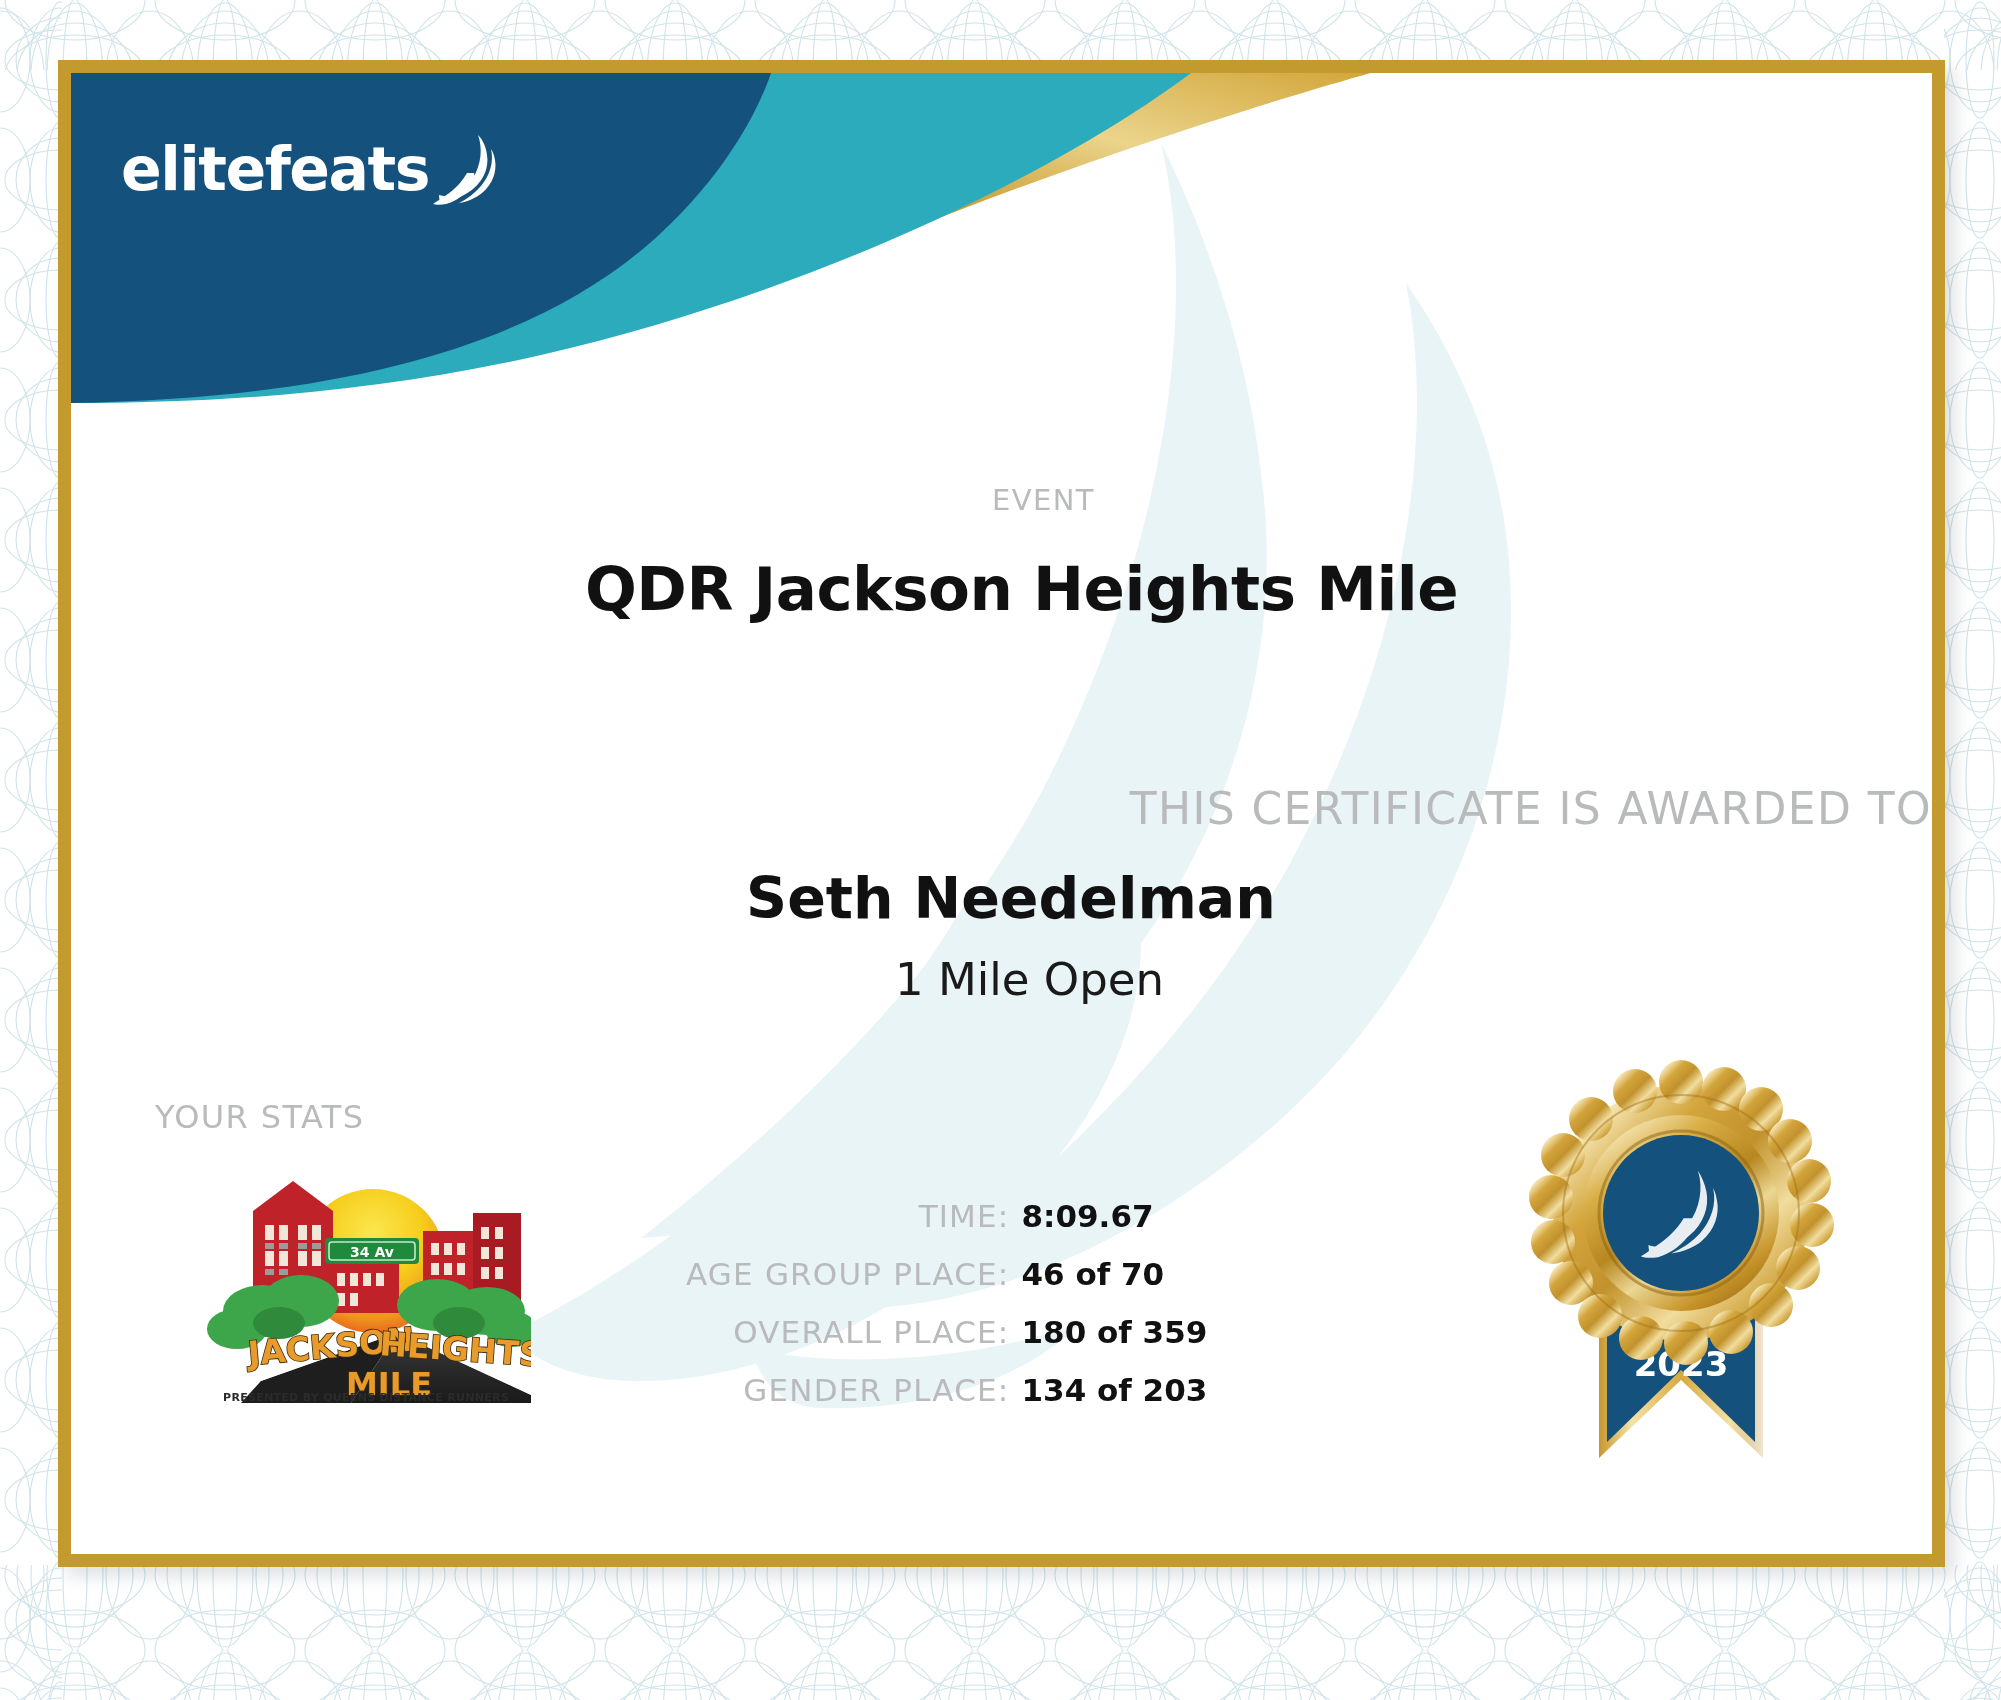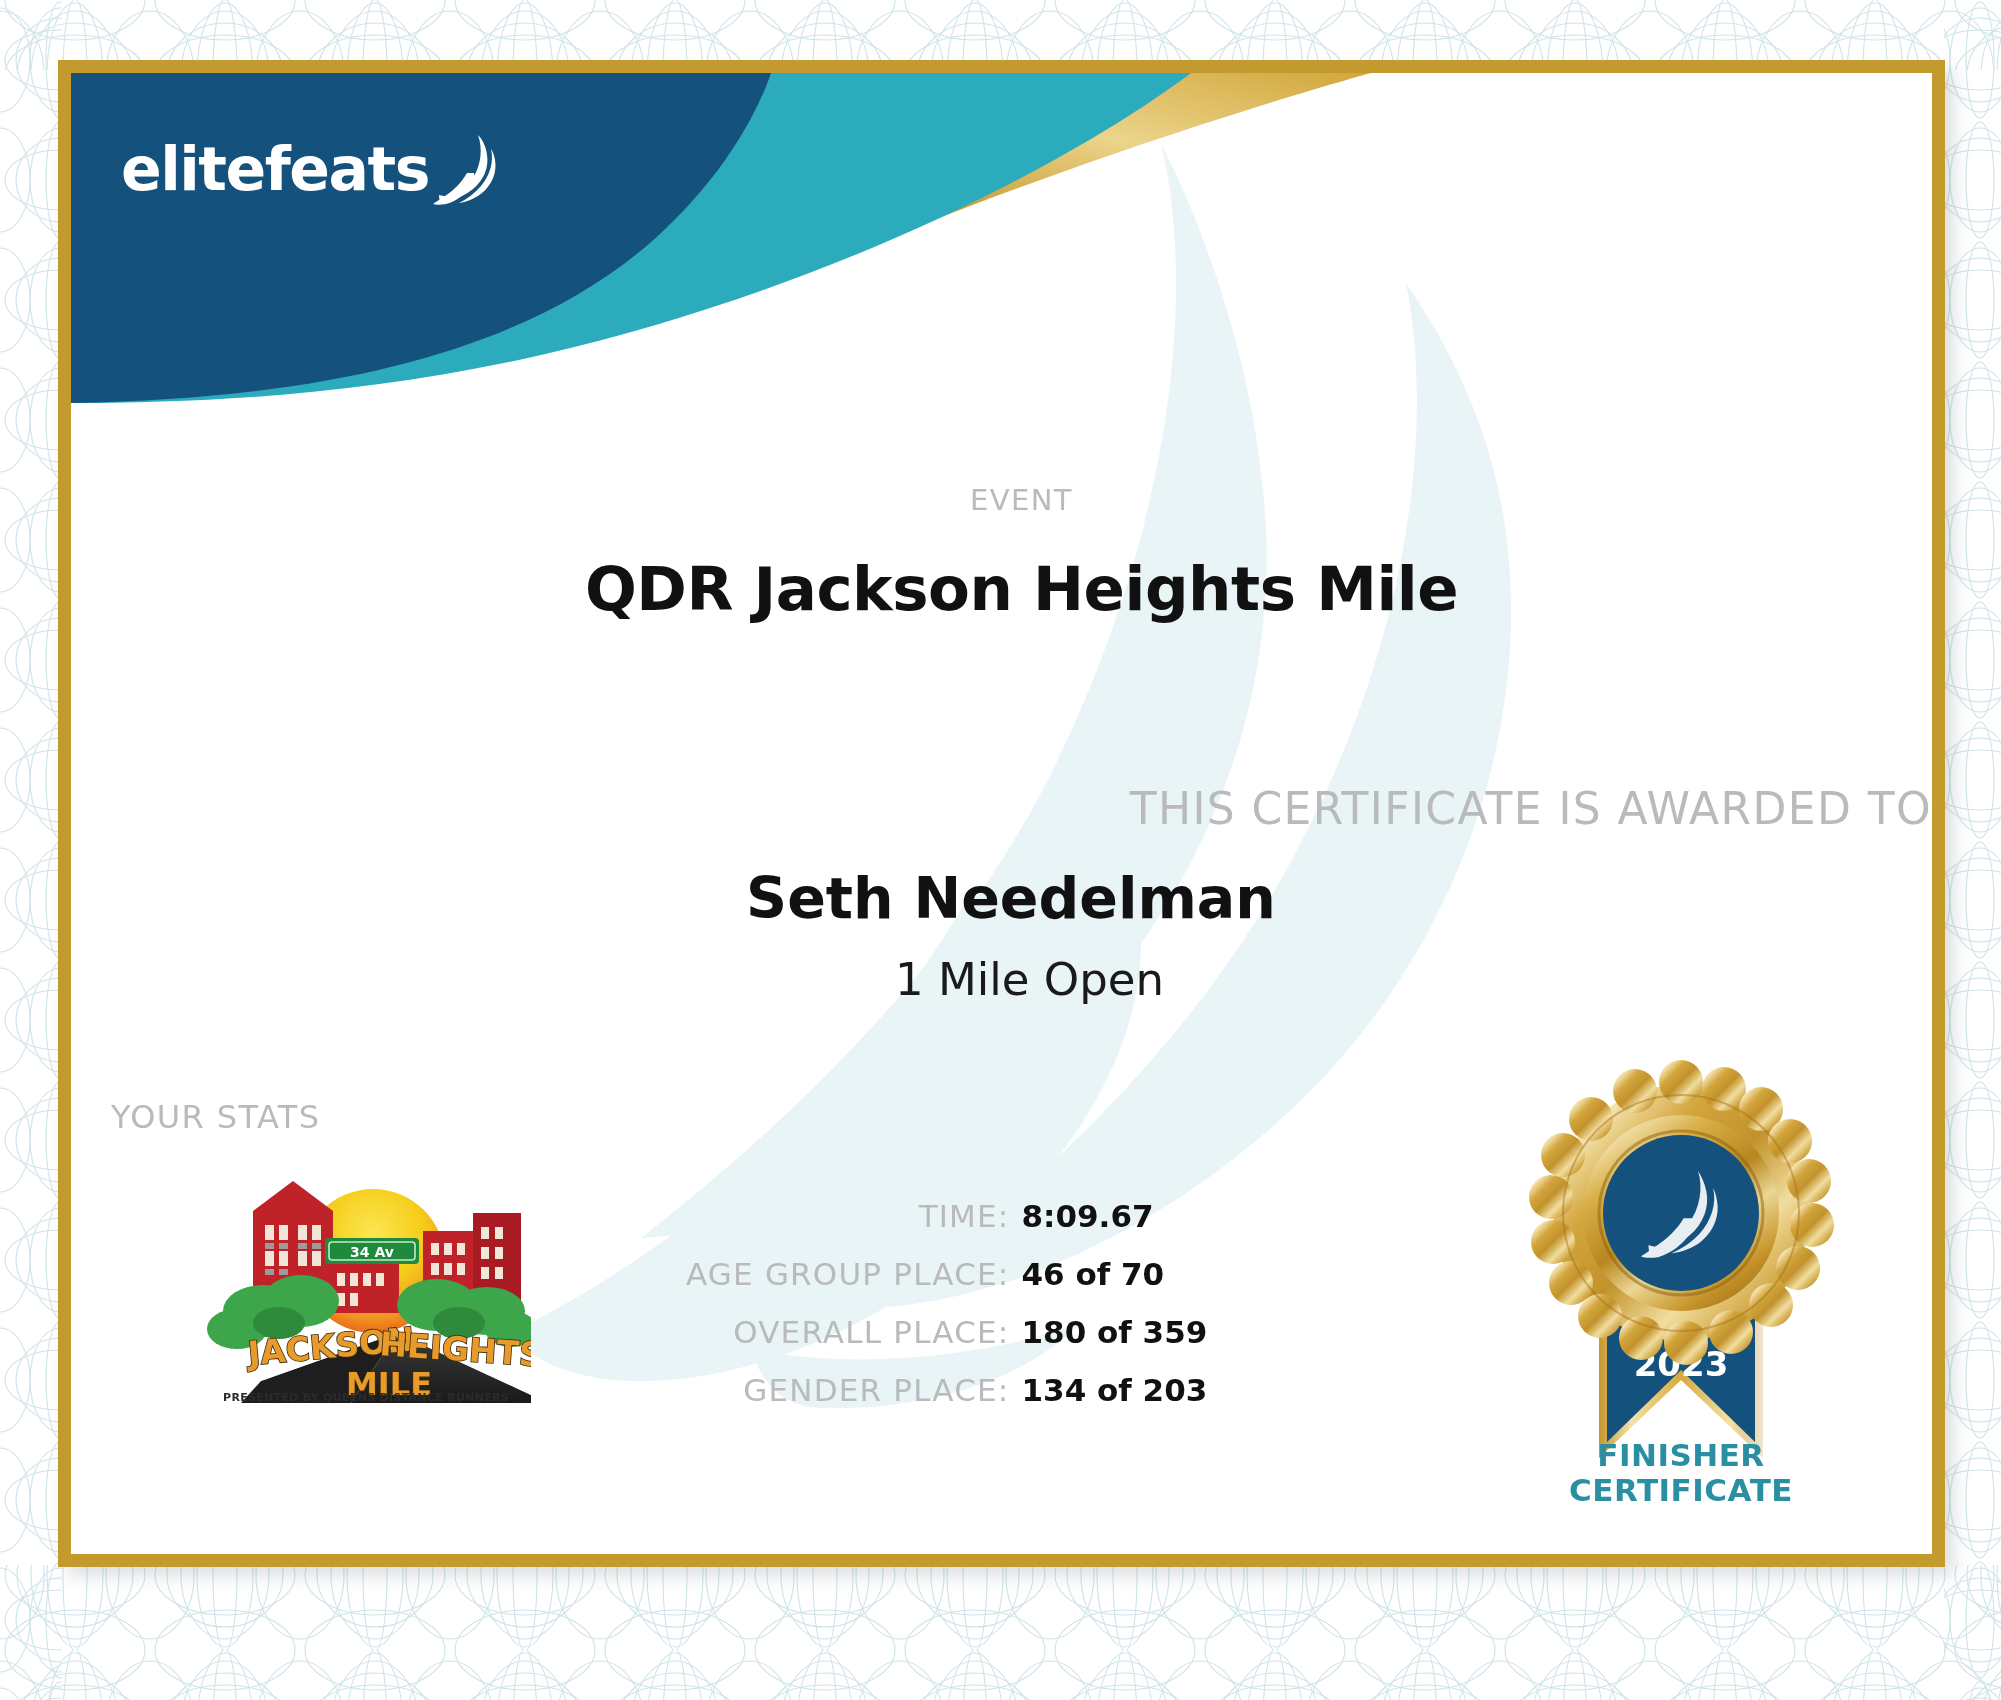--- a/index.html
+++ b/index.html
@@ -95,20 +95,21 @@
     height: 100%;
     z-index: 4;
   }
 
   .label-caps {
     font-family: "DejaVu Sans", sans-serif;
     color: #b9babb;
     text-transform: uppercase;
     letter-spacing: 1.4px;
     font-weight: 400;
+    margin-left: 44px;
   }
 
   #event-label {
     position: absolute;
     left: 0; right: 0;
     top: 410px;
     text-align: center;
     font-size: 29px;
     padding-left: 40px;
   }
@@ -551,20 +552,16 @@
                      C68 60 74 42 71 26 C69 17 66 10 62 4 Z"></path>
             <path d="M78 22 C82 39 76 56 64 70 C56 79 45 86 34 91 C45 90 58 85 66 78
                      C80 66 85 49 82 35 C81 29 80 26 78 22 Z"></path>
             <path d="M47 54 C40 66 29 76 17 84 C11 88 6 92 2 94 C6 96 13 96 20 95
                      C34 91 47 81 54 69 C57 64 58 58 57 54 C54 54 50 54 47 54 Z"></path>
             <path d="M10 82 C18 85 31 85 40 81 C35 89 24 93 15 93 C11 93 10 87 10 82 Z"></path>
           </g>
         </g>
       </svg>
 
-      <div id="badge-caption">
-        <div>FINISHER</div>
-        <div>CERTIFICATE</div>
-      </div>
 
     </div>
   </div>
 </div>
 
 </body></html>

